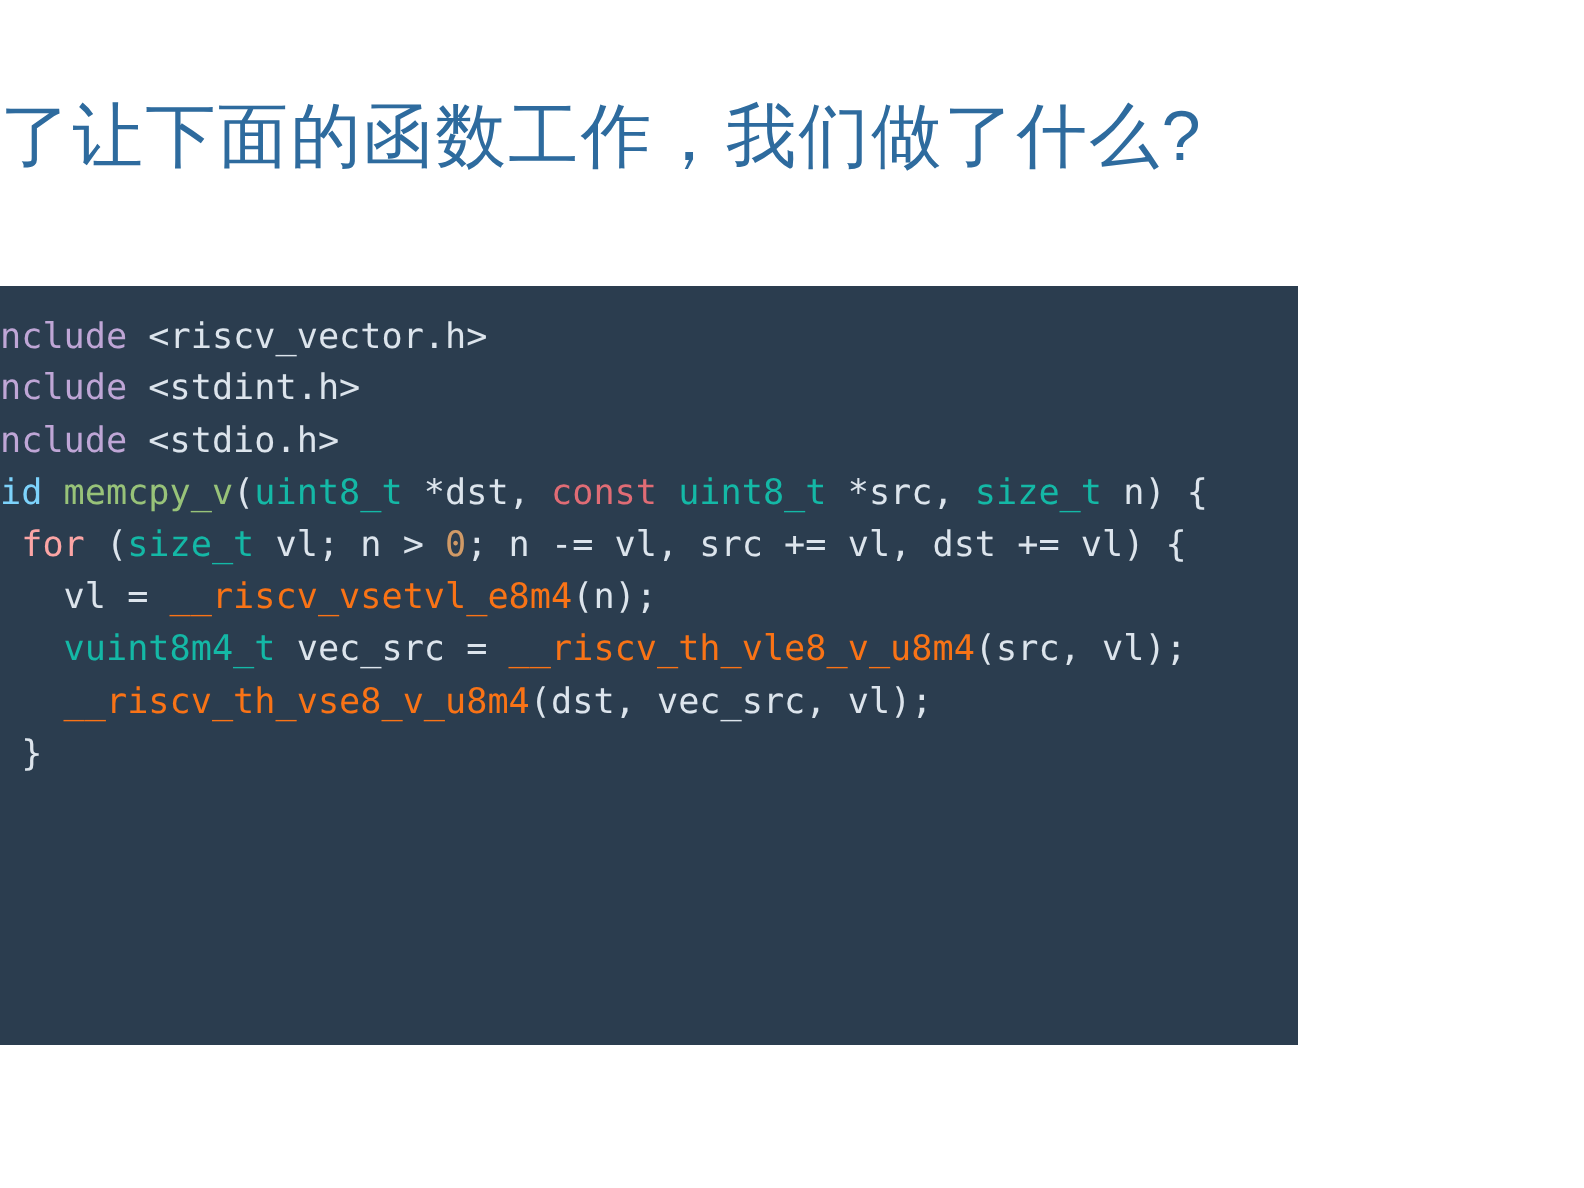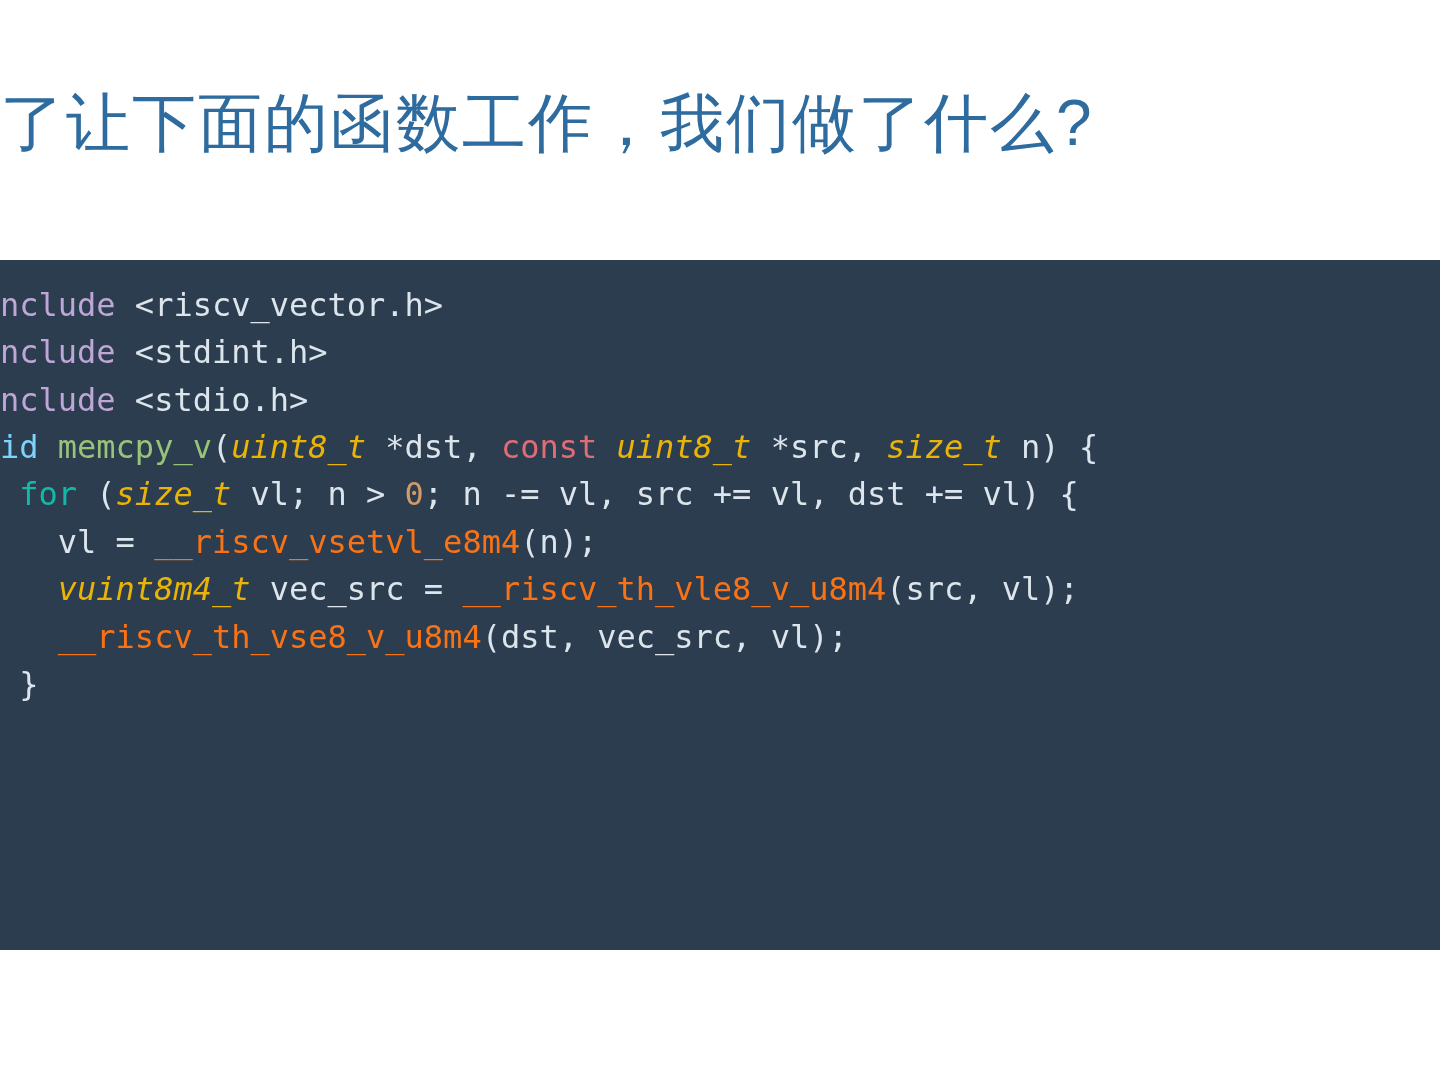--- a/index.html
+++ b/index.html
@@ -5,21 +5,21 @@
   html, body {
     margin: 0;
     padding: 0;
     width: 1440px;
     height: 1080px;
     background: #ffffff;
     font-family: "PingFang SC", "Microsoft YaHei", "Hiragino Sans GB", sans-serif;
     overflow: hidden;
   }
   .slide {
-    width: 1440px;
+    width: 1180px;
     height: 1080px;
     position: relative;
     box-sizing: border-box;
   }
   .title {
     position: absolute;
     top: 80px;
     left: 0;
     right: 0;
     font-size: 64px;
@@ -42,22 +42,22 @@
     padding: 22px 0 22px 0;
     box-sizing: border-box;
     white-space: pre;
     overflow: hidden;
   }
   .code-line {
     display: block;
   }
   
   .tok-include   { color: #bfa6d6; }  
-  .tok-type      { color: #eab308; font-style: italic; }  
-  .tok-keyword   { color: #14b8a6; }  
+  .tok-type      { color: #14b8a6; }  
+  .tok-keyword   { color: #fca5a5; }  
   .tok-keyword2  { color: #e06c75; }  
   .tok-func      { color: #98c379; }  
   .tok-builtin   { color: #f97316; }  
   .tok-num       { color: #d19a66; }  
   .tok-default   { color: #dce4ec; }
   .tok-id-void   { color: #7dd3fc; }  
 </style>
 </head>
 <body>
 

